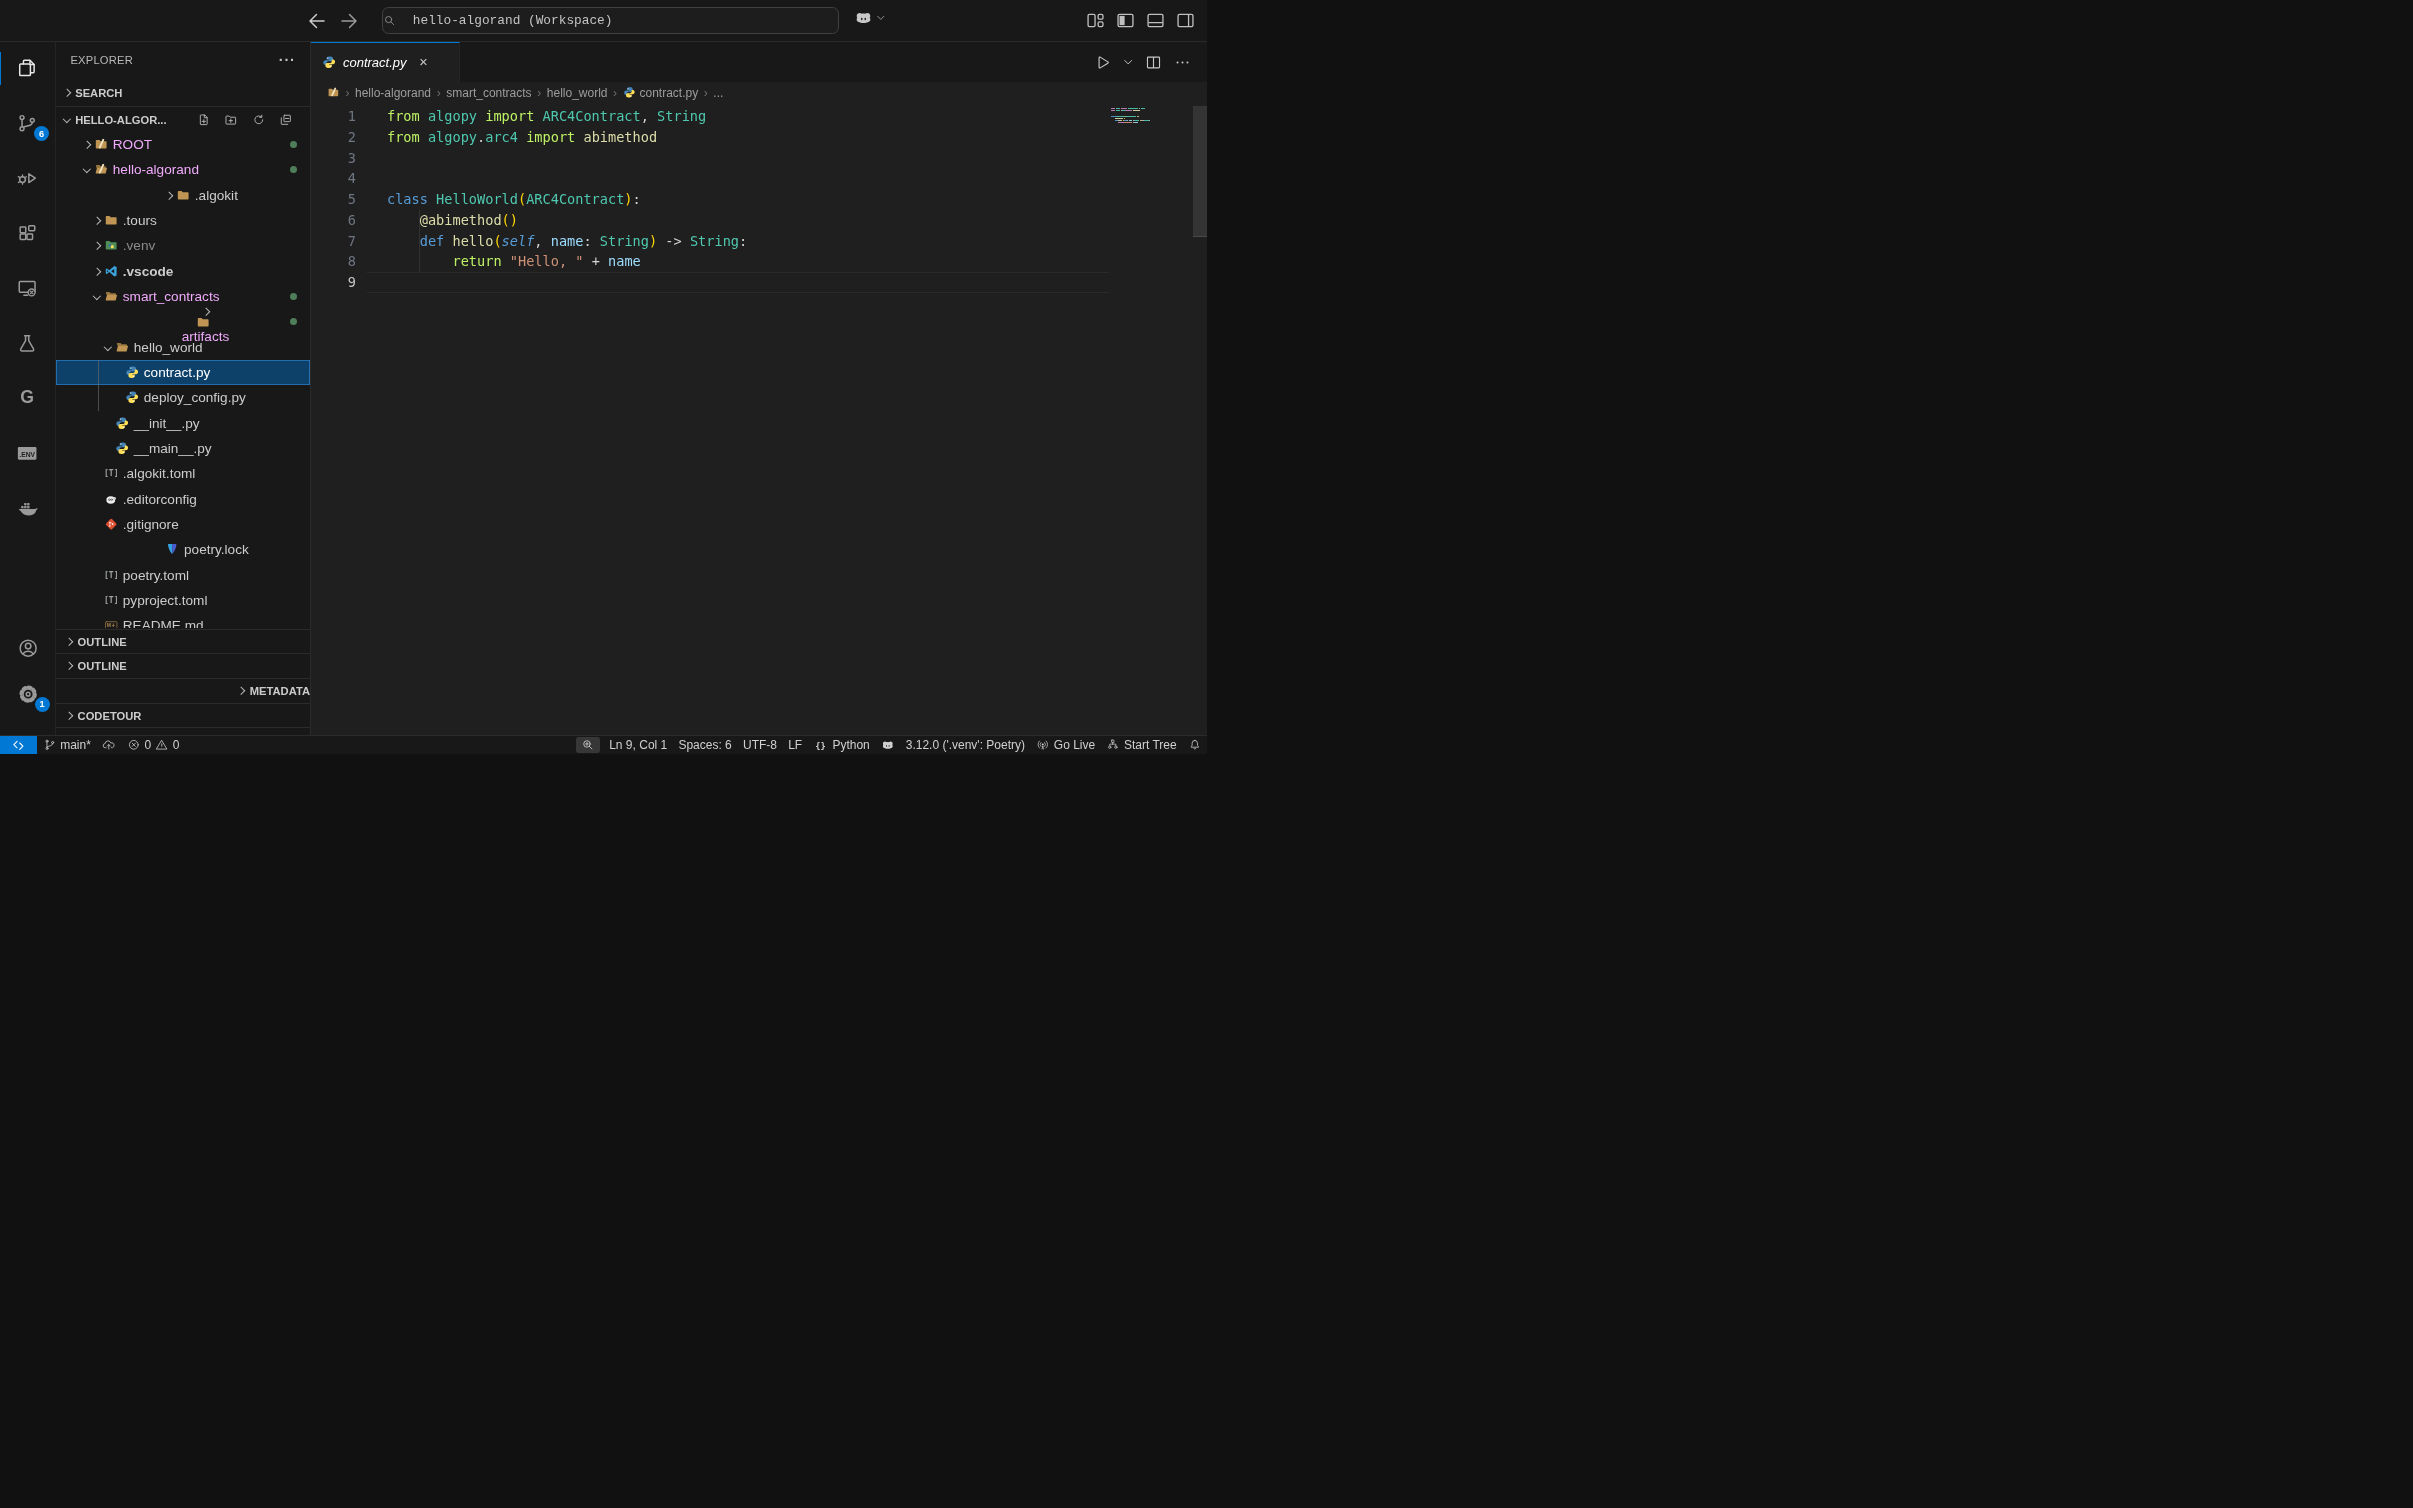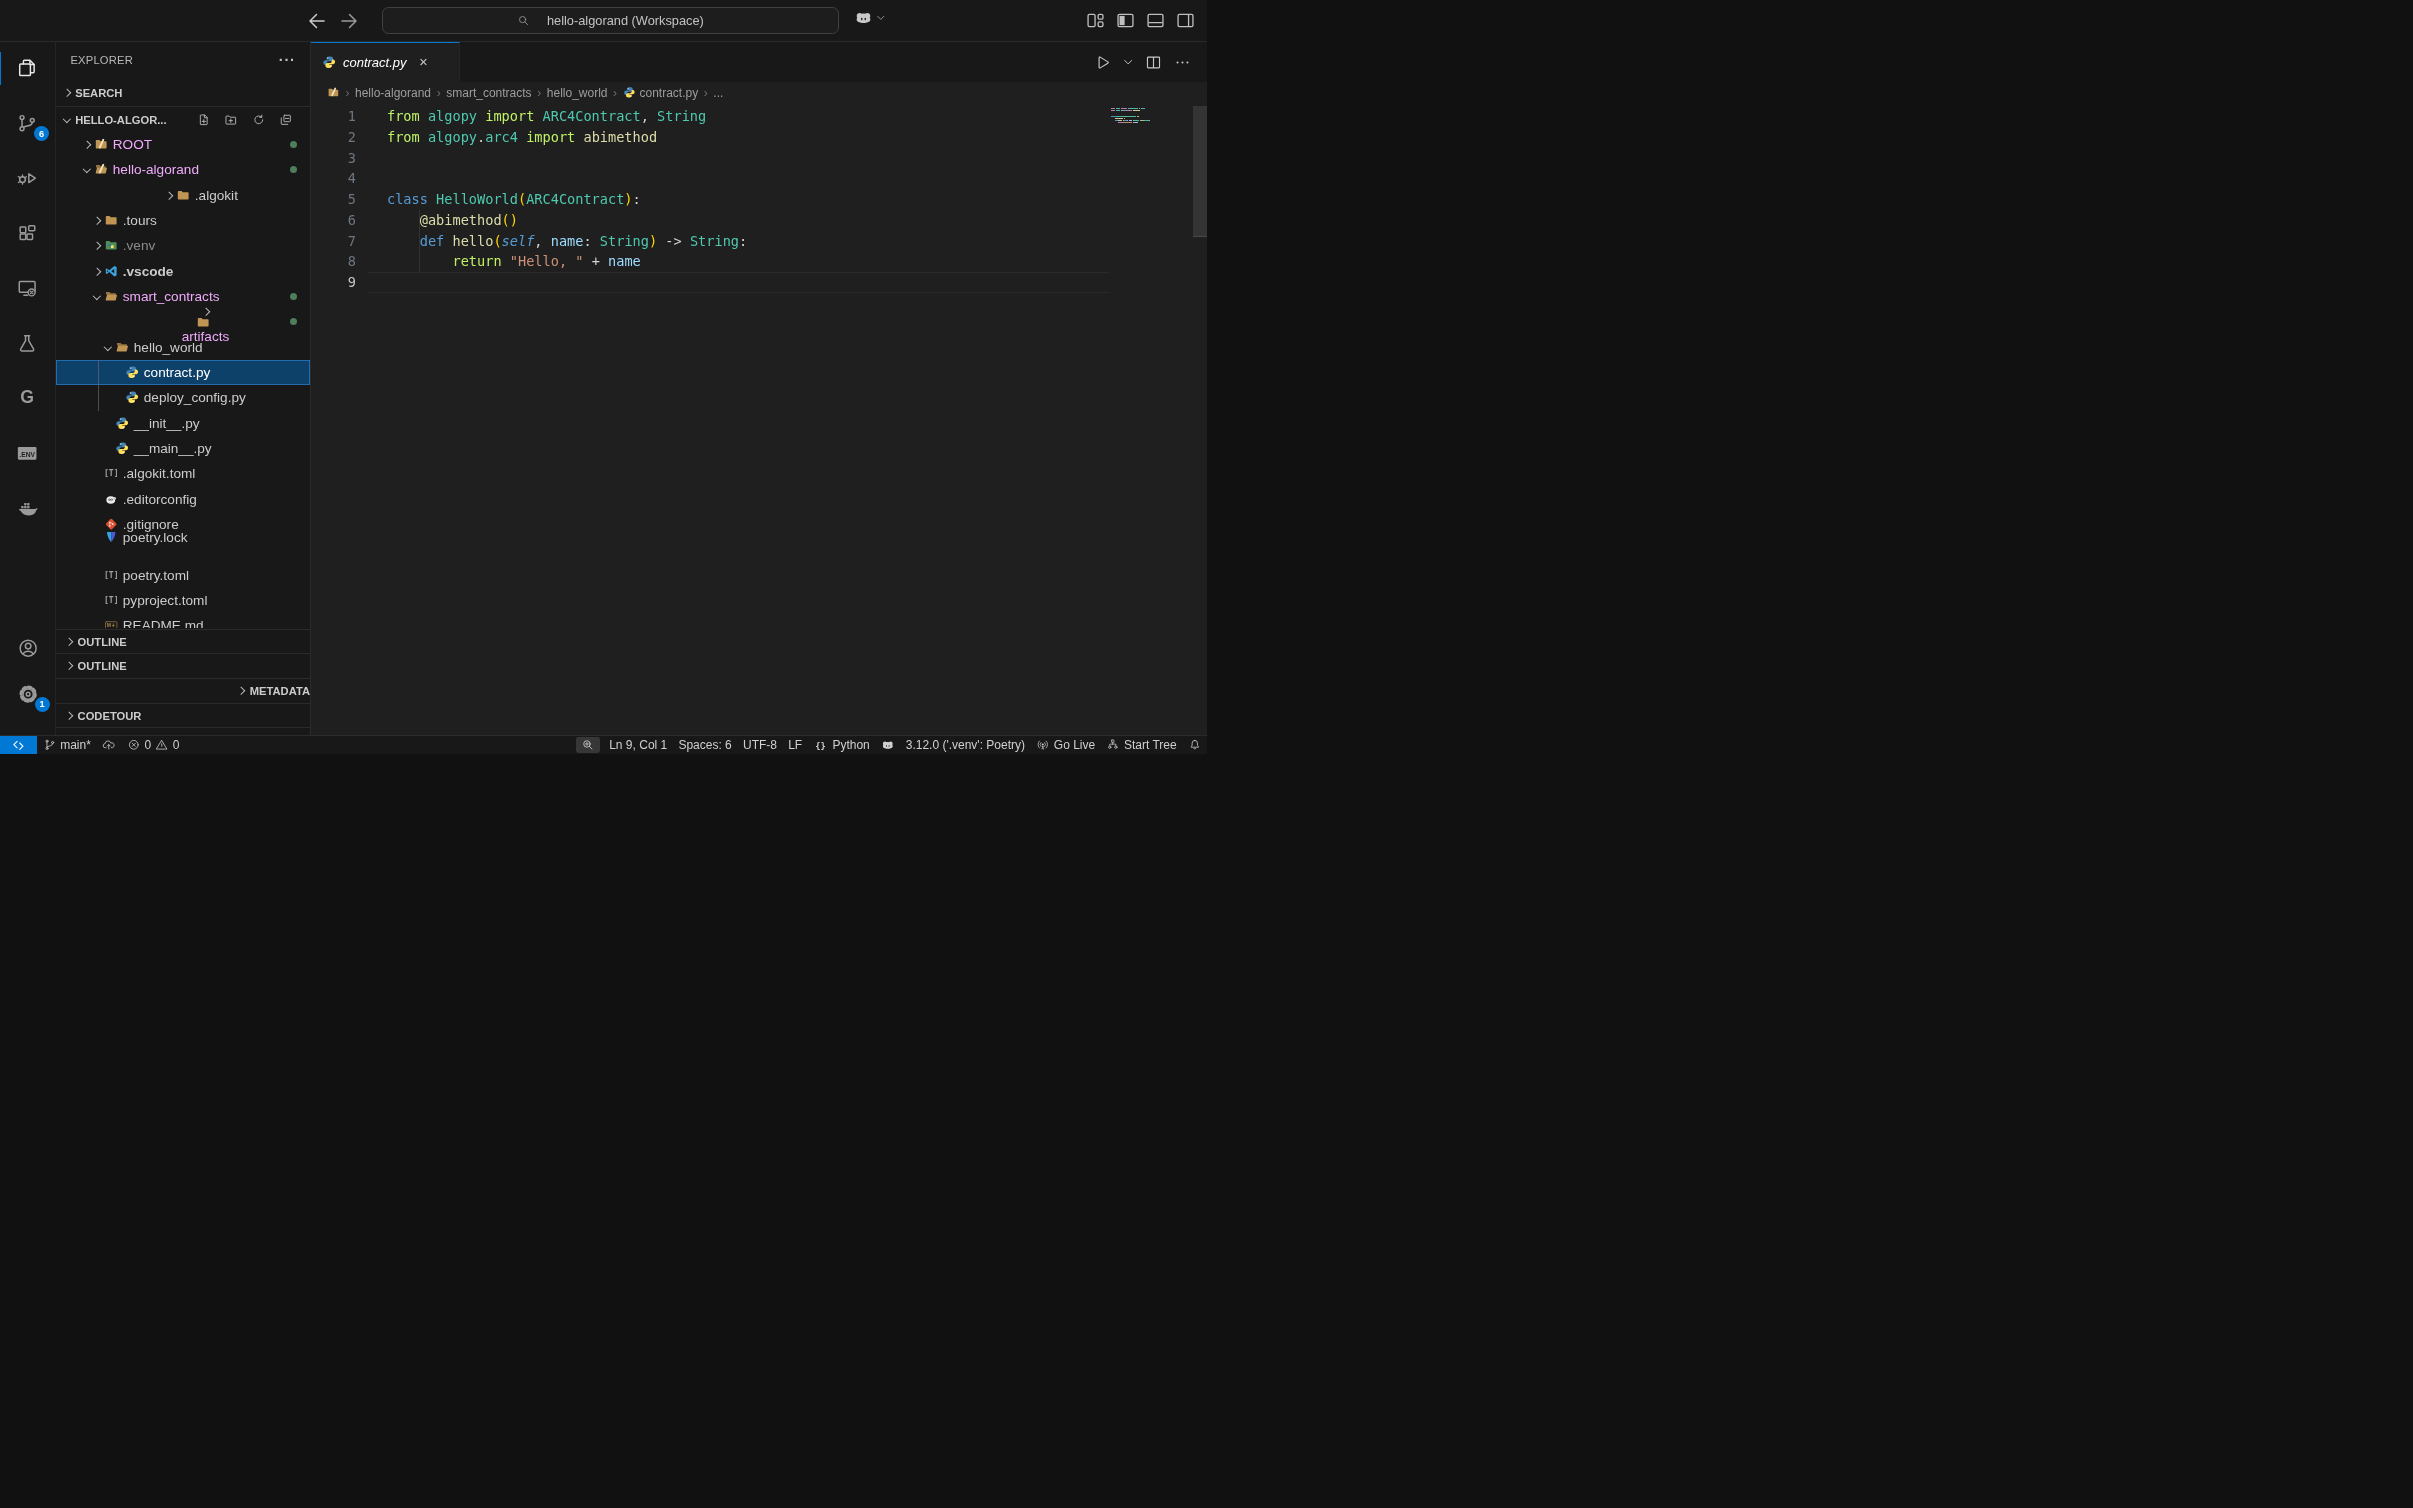--- a/index.html
+++ b/index.html
@@ -11,22 +11,22 @@
   }
   svg { display:block; }
   .ic { display:inline-flex; align-items:center; justify-content:center; flex:none; }
 
   
   .titlebar { position:absolute; top:0; left:0; right:0; height:42px; background:#181818; border-bottom:0.8px solid #2a2a2a; }
   .nav-arrows { position:absolute; left:305px; top:8.8px; display:flex; gap:8px; }
   .nav-arrows .ic { width:24px; height:24px; color:#cccccc; }
   .nav-arrows .ic.dim { color:#9a9a9a; }
   .cmd-center { position:absolute; left:382px; top:7.2px; width:457px; height:27px; background:#1d1d1d;
-    border:0.8px solid #404040; border-radius:6.4px; display:flex; align-items:center; justify-content:center;
-    color:#c3c3c3; font-size:12.8px; gap:17px; }
+    border:0.8px solid #404040; border-radius:6.4px; display:flex; align-items:center; 
+    color:#c3c3c3; font-size:12.8px; gap:17px;font-family:Liberation Mono, monospace; }
   .copilot-chip { position:absolute; left:854px; top:8px; display:flex; align-items:center; gap:3.2px; color:#c8c8c8; }
   .tb-right { position:absolute; right:11.2px; top:10.4px; display:flex; gap:8.8px; color:#bfbfbf; }
   .tb-right .ic { width:21px; height:21px; }
 
   
   .main { position:absolute; top:42px; left:0; right:0; bottom:19px; display:flex; }
   .activitybar { width:56px; background:#181818; border-right:0.8px solid #242424; position:relative;
     display:flex; flex-direction:column; align-items:center; padding-top:6.4px; }
   .act-item { position:relative; width:56px; height:40px; margin-bottom:15px; display:flex; align-items:center; justify-content:center; color:#9a9a9a; }
   .act-item.active { color:#e7e7e7; }
@@ -507,21 +507,21 @@
               <svg viewBox="0 0 24 24" width="100%" height="100%" fill="none" stroke="currentColor" stroke-width="1.5" stroke-linecap="round" stroke-linejoin="round">
                 <rect x="5.1" y="5.1" width="13.8" height="13.8" rx="2.4" transform="rotate(45 12 12)" fill="#DE4E31" stroke="none"></rect>
                 <circle cx="9.8" cy="9.3" r="1.3" fill="#fff" stroke="none"></circle>
                 <circle cx="9.8" cy="15.2" r="1.3" fill="#fff" stroke="none"></circle>
                 <circle cx="14.6" cy="11.9" r="1.3" fill="#fff" stroke="none"></circle>
                 <path d="M9.8 10.6v3.3M11 9.6c1.9.3 3.1.8 3.3 1.6" stroke="#fff" stroke-width="1"></path>
               </svg>
             </span>
             <span>.gitignore</span>
           </div>
-          <div class="trow" style="top: 393px; padding-left: 34px;">
+          <div class="trow" style="top: 405px; padding-left: 34px; justify-content: center;">
             <span class="chev-slot"></span>
             <span class="ic ficon" style="width: 14.4px; height: 14.4px;">
               <svg viewBox="0 0 24 24" width="100%" height="100%" fill="none" stroke="currentColor" stroke-width="1.5" stroke-linecap="round" stroke-linejoin="round">
                 <path d="M5 3.5h7v16.7C9.8 18 5 11 5 3.5z" fill="#33a3e0" stroke="none"></path>
                 <path d="M12 3.5h7c0 7.9-5.4 15.3-7 16.7z" fill="#4a5cd0" stroke="none"></path>
               </svg>
             </span>
             <span>poetry.lock</span>
           </div>
           <div class="trow" style="top: 431px; padding-left: 34px;">

